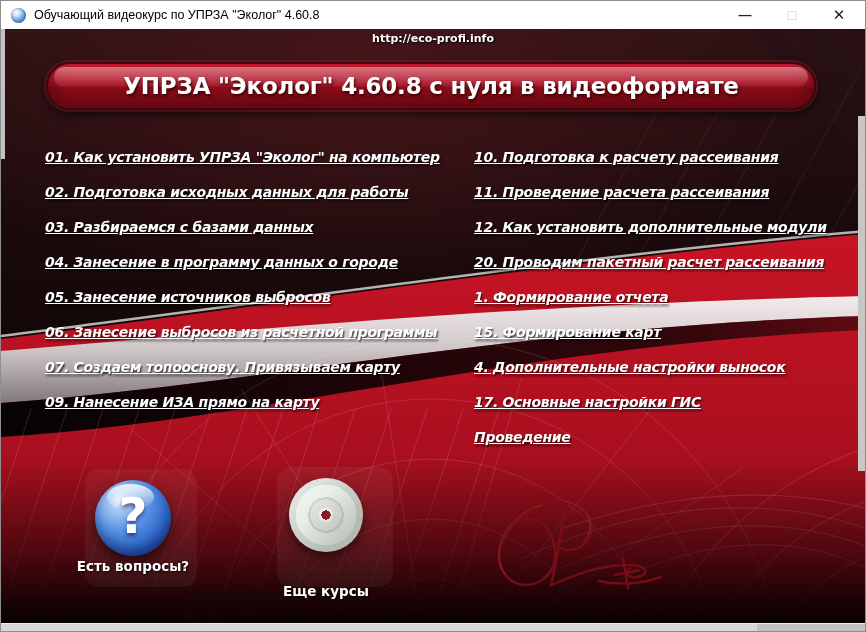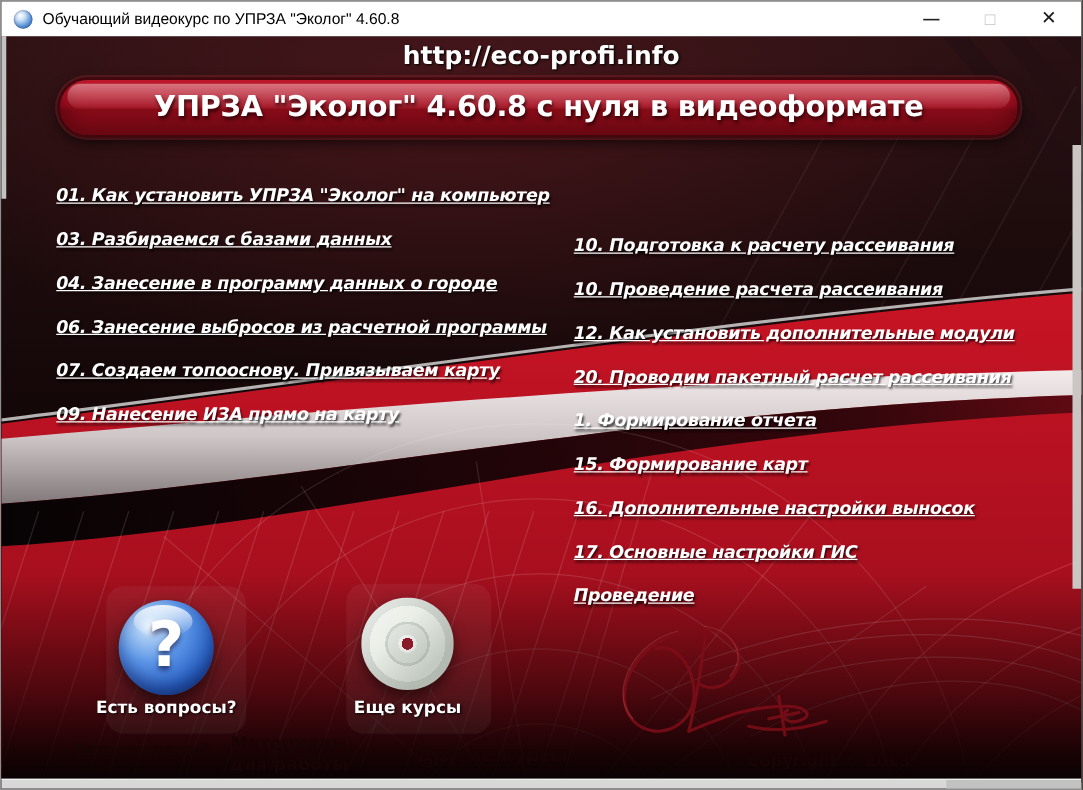--- a/index.html
+++ b/index.html
@@ -29,42 +29,42 @@
   
   .bg-art{position:absolute;left:0;top:28px;z-index:0;}
   
   .left-sliver{position:absolute;left:0;top:28px;width:4px;height:130px;background:#c2c2c2;z-index:5;}
   .right-sliver{position:absolute;right:0;top:115px;width:7px;height:355px;background:#c9c6c3;z-index:5;}
   .bottom-strip{position:absolute;left:0;right:0;bottom:0;height:7px;background:#d8d8d8;border-top:1px solid #eeeeee;z-index:25;}
   .bottom-strip-right{position:absolute;right:0;bottom:0;height:7px;width:108px;background:#c2c2c2;z-index:26;}
   
   .site-url{
     position:absolute;left:0;right:0;top:31px;text-align:center;z-index:10;
-    color:#ffffff;font-weight:bold;font-size:20px;text-shadow:1px 1px 2px #000;
+    color:#ffffff;font-weight:bold;font-size:11px;text-shadow:1px 1px 2px #000;
   }
   
   .banner{
     position:absolute;left:45px;top:61px;width:770px;height:48px;z-index:10;
     border-radius:25px;border:2px solid #43060c;box-sizing:border-box;
     background:linear-gradient(180deg,#c51a2e 0%,#a50e1f 48%,#8a0c19 55%,#990f1e 100%);
     box-shadow:0 0 0 2px rgba(150,40,50,.35), 0 4px 10px rgba(0,0,0,.65), inset 0 -10px 16px rgba(55,0,8,.55);
     display:flex;align-items:center;justify-content:center;
   }
   .banner::before{
     content:"";position:absolute;left:6px;right:6px;top:3px;height:20px;border-radius:18px;
     background:linear-gradient(180deg,rgba(255,255,255,.40),rgba(255,255,255,.04));
   }
   .banner-text{
     position:relative;color:#fff;font-weight:bold;font-size:23px;letter-spacing:-0.2px;
     text-shadow:1px 2px 3px rgba(40,0,5,.85);
   }
   
   .col{position:absolute;top:148px;z-index:10;display:flex;flex-direction:column;}
   .col.left{left:44px;width:410px;}
-  .col.right{left:458px;width:385px;margin-top:40px;}
+  .col.right{left:473px;width:385px;}
   .lesson{
     display:block;height:35px;box-sizing:border-box;white-space:nowrap;
     color:#ffffff;font-weight:bold;font-style:italic;font-size:14px;letter-spacing:-0.3px;
     text-decoration:underline;cursor:pointer;
     text-shadow:1px 2px 2px rgba(0,0,0,.75);
   }
   
   .panel{position:absolute;background:rgba(255,255,255,.05);border-radius:14px;z-index:8;}
   .q-panel{left:84px;top:468px;width:112px;height:118px;}
   .cd-panel{left:276px;top:466px;width:116px;height:120px;}
@@ -84,21 +84,21 @@
     background:
       linear-gradient(135deg,rgba(255,255,255,.65) 0%,rgba(255,255,255,0) 38%,rgba(110,120,110,.30) 75%),
       radial-gradient(circle,#8e1020 0 9%, #f4f4f2 9% 14%, #dde3dc 14% 30%, #c7d0c6 30% 34%, #e9eee6 34% 58%, #d0d6cf 58% 76%, #c0c6bf 76% 90%, #a9afa8 90% 100%);
     box-shadow:0 5px 10px rgba(0,0,0,.5);
   }
   .icon-label{
     position:absolute;z-index:10;color:#fff;font-weight:bold;font-size:13.5px;text-align:center;
     text-shadow:1px 1px 2px rgba(0,0,0,.85);
   }
   .q-label{left:57px;top:557px;width:150px;}
-  .cd-label{left:265px;top:557px;width:120px;}
+  .cd-label{left:265px;top:582px;width:120px;}
   
   .signature{position:absolute;left:480px;top:492px;z-index:9;}
   
   .ghost{
     position:absolute;z-index:7;color:#190506;font-weight:bold;text-align:center;
     filter:blur(.4px);opacity:.88;
   }
   .ghost-q{left:55px;top:592px;width:115px;font-size:13px;}
   .ghost-mat{left:180px;top:586px;width:100px;font-size:14px;line-height:17px;}
   .ghost-other{left:330px;top:594px;width:125px;font-size:15px;}
@@ -228,34 +228,36 @@
   <div class="right-sliver"></div>
 
   <div class="site-url">http://eco-profi.info</div>
 
   <div class="banner">
     <span class="banner-text">УПРЗА "Эколог" 4.60.8 с нуля в видеоформате</span>
   </div>
 
   <div class="col left">
     <a class="lesson">01. Как установить УПРЗА "Эколог" на компьютер</a>
+    <a class="lesson">02. Подготовка исходных данных для работы</a>
     <a class="lesson">03. Разбираемся с базами данных</a>
     <a class="lesson">04. Занесение в программу данных о городе</a>
+    <a class="lesson">05. Занесение источников выбросов</a>
     <a class="lesson">06. Занесение выбросов из расчетной программы</a>
     <a class="lesson">07. Создаем топооснову. Привязываем карту</a>
     <a class="lesson">09. Нанесение ИЗА прямо на карту</a>
   </div>
   <div class="col right">
     <a class="lesson">10. Подготовка к расчету рассеивания</a>
-    <a class="lesson">10. Проведение расчета рассеивания</a>
+    <a class="lesson">11. Проведение расчета рассеивания</a>
     <a class="lesson">12. Как установить дополнительные модули</a>
     <a class="lesson">20. Проводим пакетный расчет рассеивания</a>
     <a class="lesson">1. Формирование отчета</a>
     <a class="lesson">15. Формирование карт</a>
-    <a class="lesson">16. Дополнительные настройки выносок</a>
+    <a class="lesson">4. Дополнительные настройки выносок</a>
     <a class="lesson">17. Основные настройки ГИС</a>
     <a class="lesson">Проведение</a>
   </div>
 
   <div class="panel q-panel"></div>
   <div class="panel cd-panel"></div>
 
   <div class="orb">
     <span class="orb-mark">?</span>
   </div>

